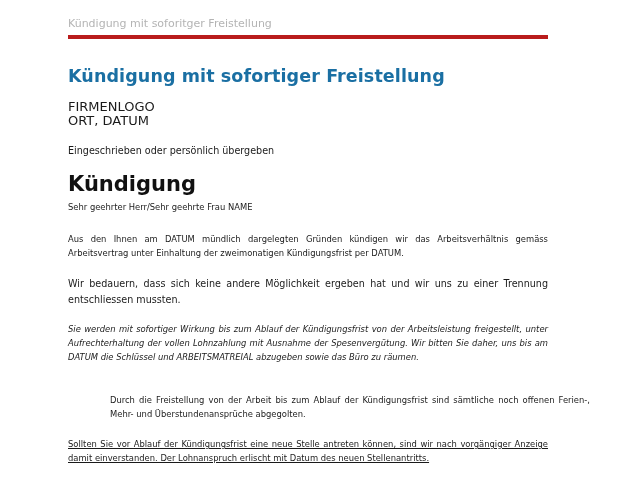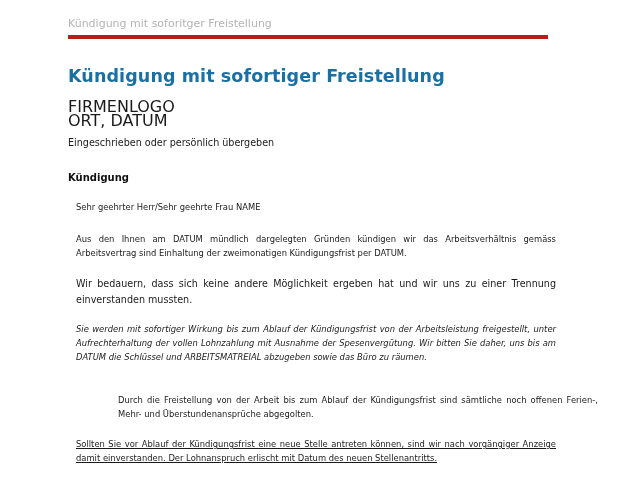--- a/index.html
+++ b/index.html
@@ -39,43 +39,43 @@
       font-size: 17.5px;
       font-weight: bold;
       color: #1a6fa3;
       white-space: nowrap;
       letter-spacing: 0.1px;
     }
     .sender {
       position: absolute;
       top: 100px;
       left: 0;
-      font-size: 16px;
+      font-size: 13px;
       line-height: 14px;
       color: #1a1a1a;
     }
     .delivery {
       position: absolute;
-      top: 137px;
+      top: 145px;
       left: 0;
       font-size: 9.6px;
       color: #1a1a1a;
     }
     .subject {
       position: absolute;
       top: 172px;
       left: 0;
       margin: 0;
-      font-size: 10px;
+      font-size: 21px;
       font-weight: bold;
       color: #111111;
     }
     .para {
       position: absolute;
-      left: 8px;
+      left: 0;
       width: 480px;
       margin: 0;
       text-align: justify;
       color: #1a1a1a;
     }
     .small {
       font-size: 8.4px;
       line-height: 14px;
     }
     .large {
@@ -101,22 +101,22 @@
     <div>FIRMENLOGO</div>
     <div>ORT, DATUM</div>
   </div>
 
   <div class="delivery">Eingeschrieben oder persönlich übergeben</div>
 
   <h2 class="subject">Kündigung</h2>
 
   <p class="para small p-salutation">Sehr geehrter Herr/Sehr geehrte Frau NAME</p>
 
-  <p class="para small p1">Aus den Ihnen am DATUM mündlich dargelegten Gründen kündigen wir das Arbeitsverhältnis gemäss Arbeitsvertrag sind Einhaltung der zweimonatigen Kündigungsfrist per DATUM.</p>
+  <p class="para small p1">Aus den Ihnen am DATUM mündlich dargelegten Gründen kündigen wir das Arbeitsverhältnis gemäss Arbeitsvertrag unter Einhaltung der zweimonatigen Kündigungsfrist per DATUM.</p>
 
-  <p class="para large p2">Wir bedauern, dass sich keine andere Möglichkeit ergeben hat und wir uns zu einer Trennung einverstanden mussten.</p>
+  <p class="para large p2">Wir bedauern, dass sich keine andere Möglichkeit ergeben hat und wir uns zu einer Trennung entschliessen mussten.</p>
 
   <p class="para small p3">Sie werden mit sofortiger Wirkung bis zum Ablauf der Kündigungsfrist von der Arbeitsleistung freigestellt, unter Aufrechterhaltung der vollen Lohnzahlung mit Ausnahme der Spesenvergütung. Wir bitten Sie daher, uns bis am DATUM die  Schlüssel und ARBEITSMATREIAL abzugeben sowie das Büro zu räumen.</p>
 
   <p class="para small p4">Durch die Freistellung von der Arbeit bis zum Ablauf der Kündigungsfrist sind sämtliche noch offenen Ferien-, Mehr- und Überstundenansprüche abgegolten.</p>
 
   <p class="para small p5">Sollten Sie vor Ablauf der Kündigungsfrist eine neue Stelle antreten können, sind wir nach vorgängiger Anzeige damit einverstanden. Der Lohnanspruch erlischt mit Datum des neuen Stellenantritts.</p>
 </div>
 
 </body></html>

